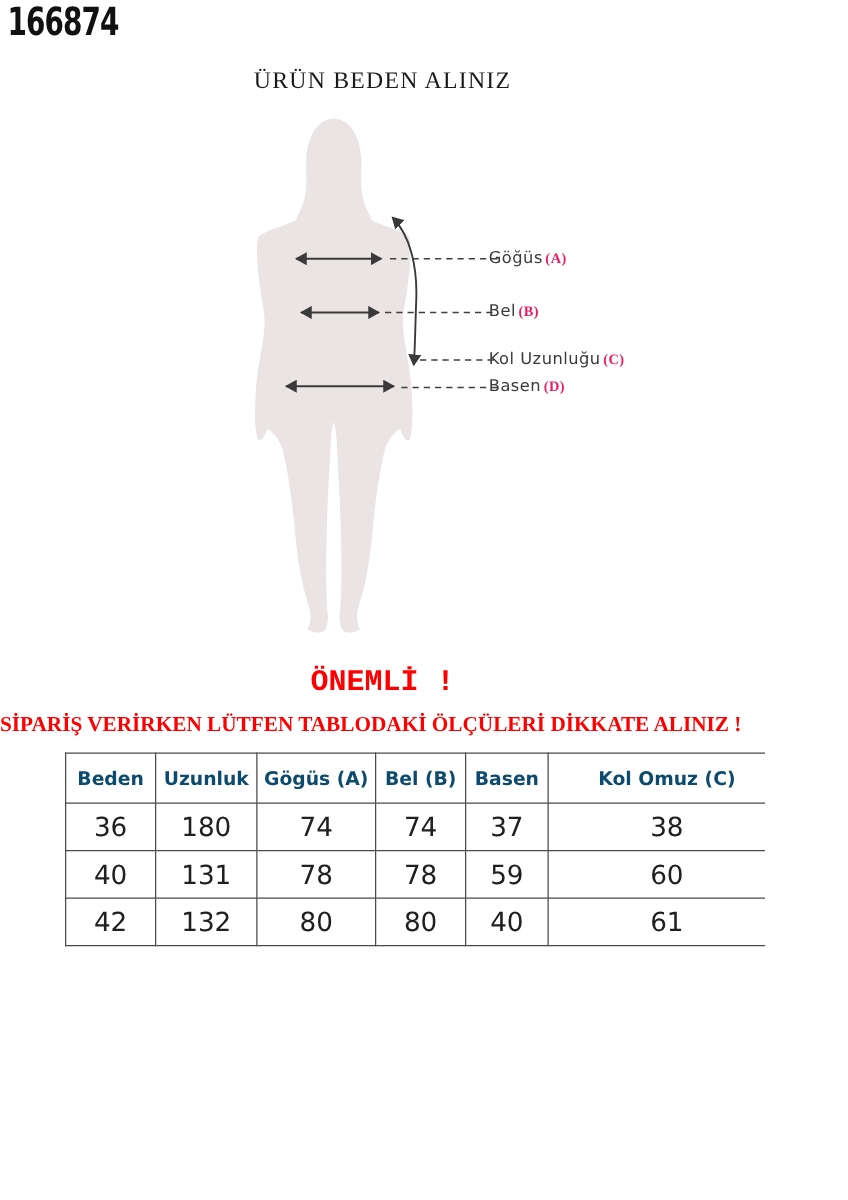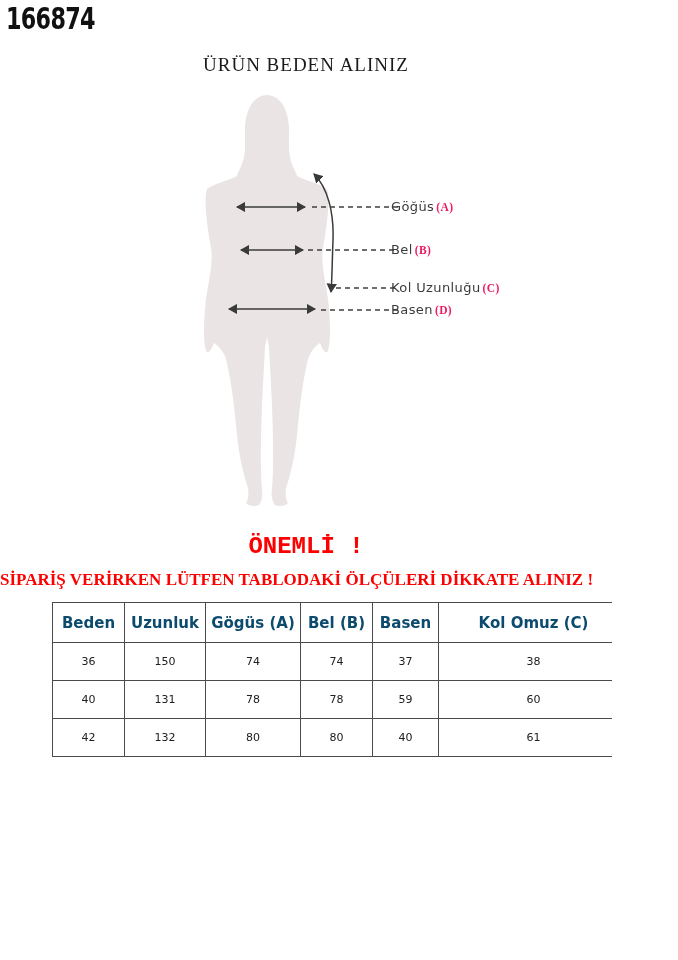--- a/index.html
+++ b/index.html
@@ -99,21 +99,21 @@
     background: #ffffff;
   }
   table.size-table th {
     height: 40px;
     font-size: 15px;
     font-weight: bold;
     color: #0c4a6e;
   }
   table.size-table td {
     height: 38px;
-    font-size: 11px;
+    font-size: 21px;
     font-weight: normal;
     color: #202020;
   }
 </style>
 </head>
 <body>
 
 <div class="page">
 
   <div class="sku">166874</div>
@@ -211,21 +211,21 @@
         <th>Uzunluk</th>
         <th>Gögüs (A)</th>
         <th>Bel (B)</th>
         <th>Basen</th>
         <th>Kol Omuz (C)</th>
       </tr>
     </thead>
     <tbody>
       <tr>
         <td>36</td>
-        <td>150</td>
+        <td>180</td>
         <td>74</td>
         <td>74</td>
         <td>37</td>
         <td>38</td>
       </tr>
       <tr>
         <td>40</td>
         <td>131</td>
         <td>78</td>
         <td>78</td>

